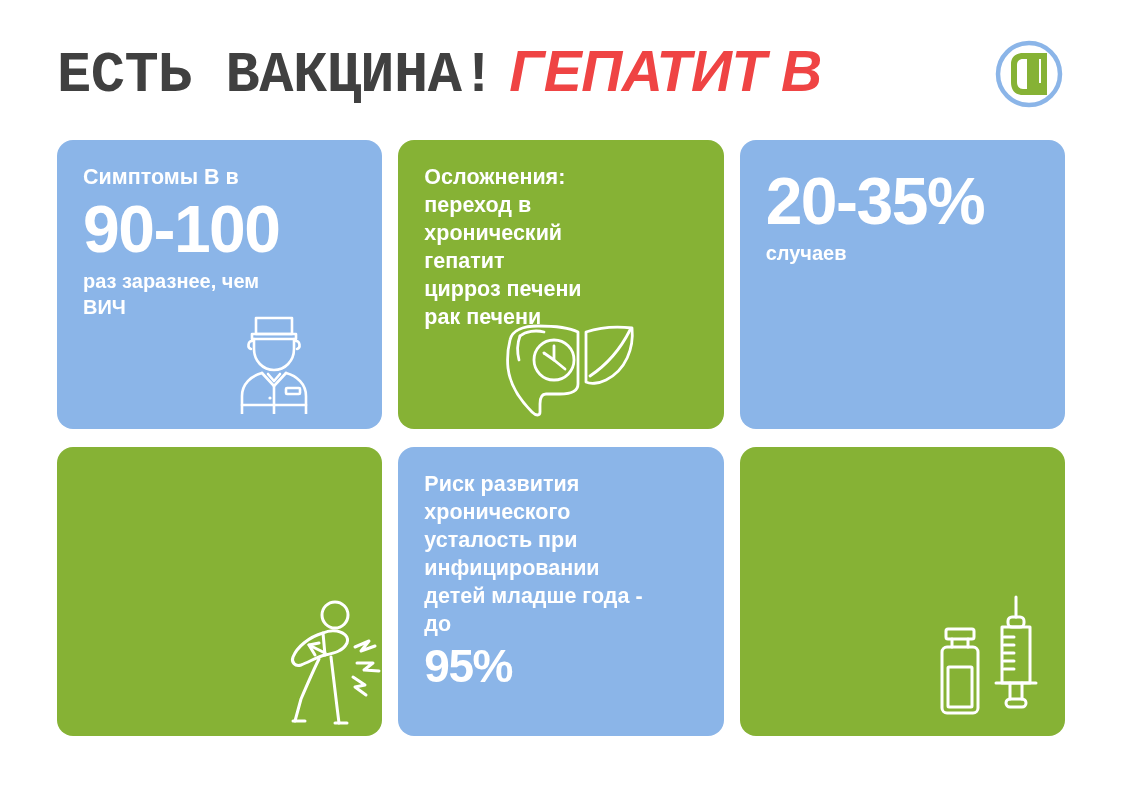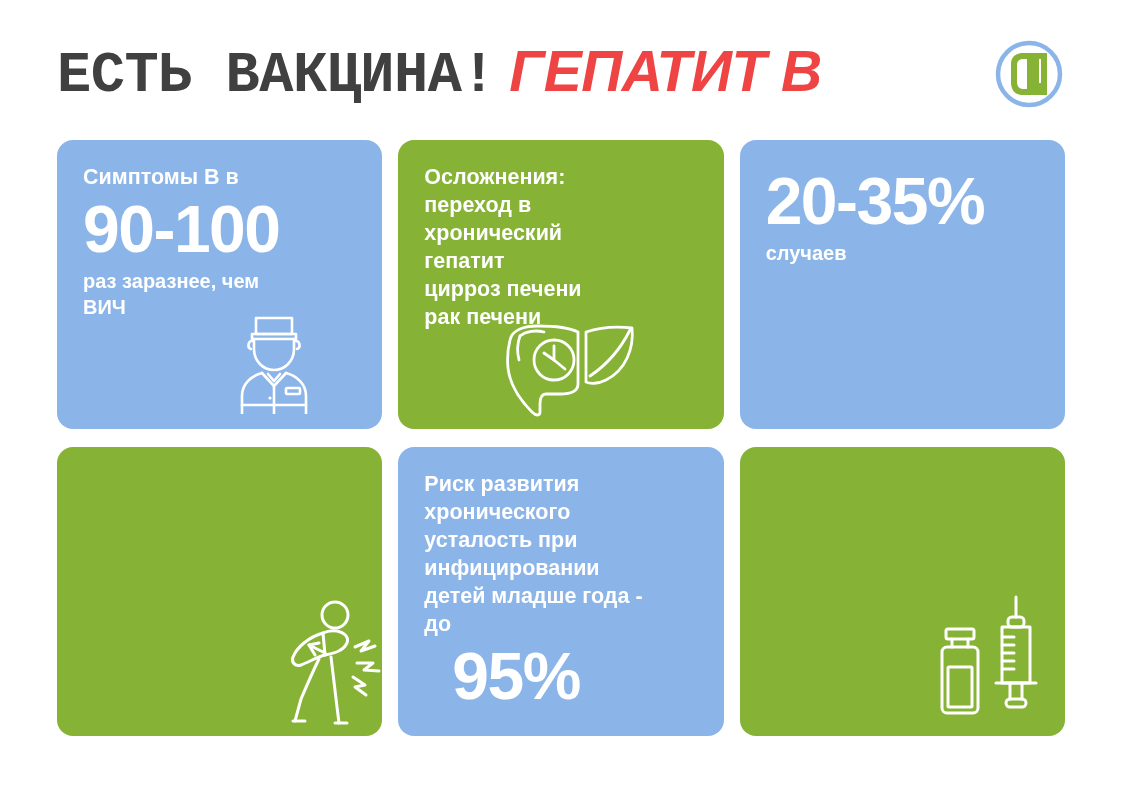--- a/index.html
+++ b/index.html
@@ -90,21 +90,21 @@
   .card-big {
     position: relative;
     z-index: 2;
     font-size: 66px;
     font-weight: 700;
     line-height: 1.0;
     letter-spacing: -1.5px;
     margin: 4px 0 6px 0;
     white-space: nowrap;
   }
-  .card-big.big-95 { font-size: 66px; margin-left: 28px; }
+  .card-big.big-95 { font-size: 46px; }
 
   .card-sub {
     position: relative;
     z-index: 2;
     font-size: 20px;
     font-weight: 700;
     line-height: 1.30;
     white-space: pre-line;
   }
 

